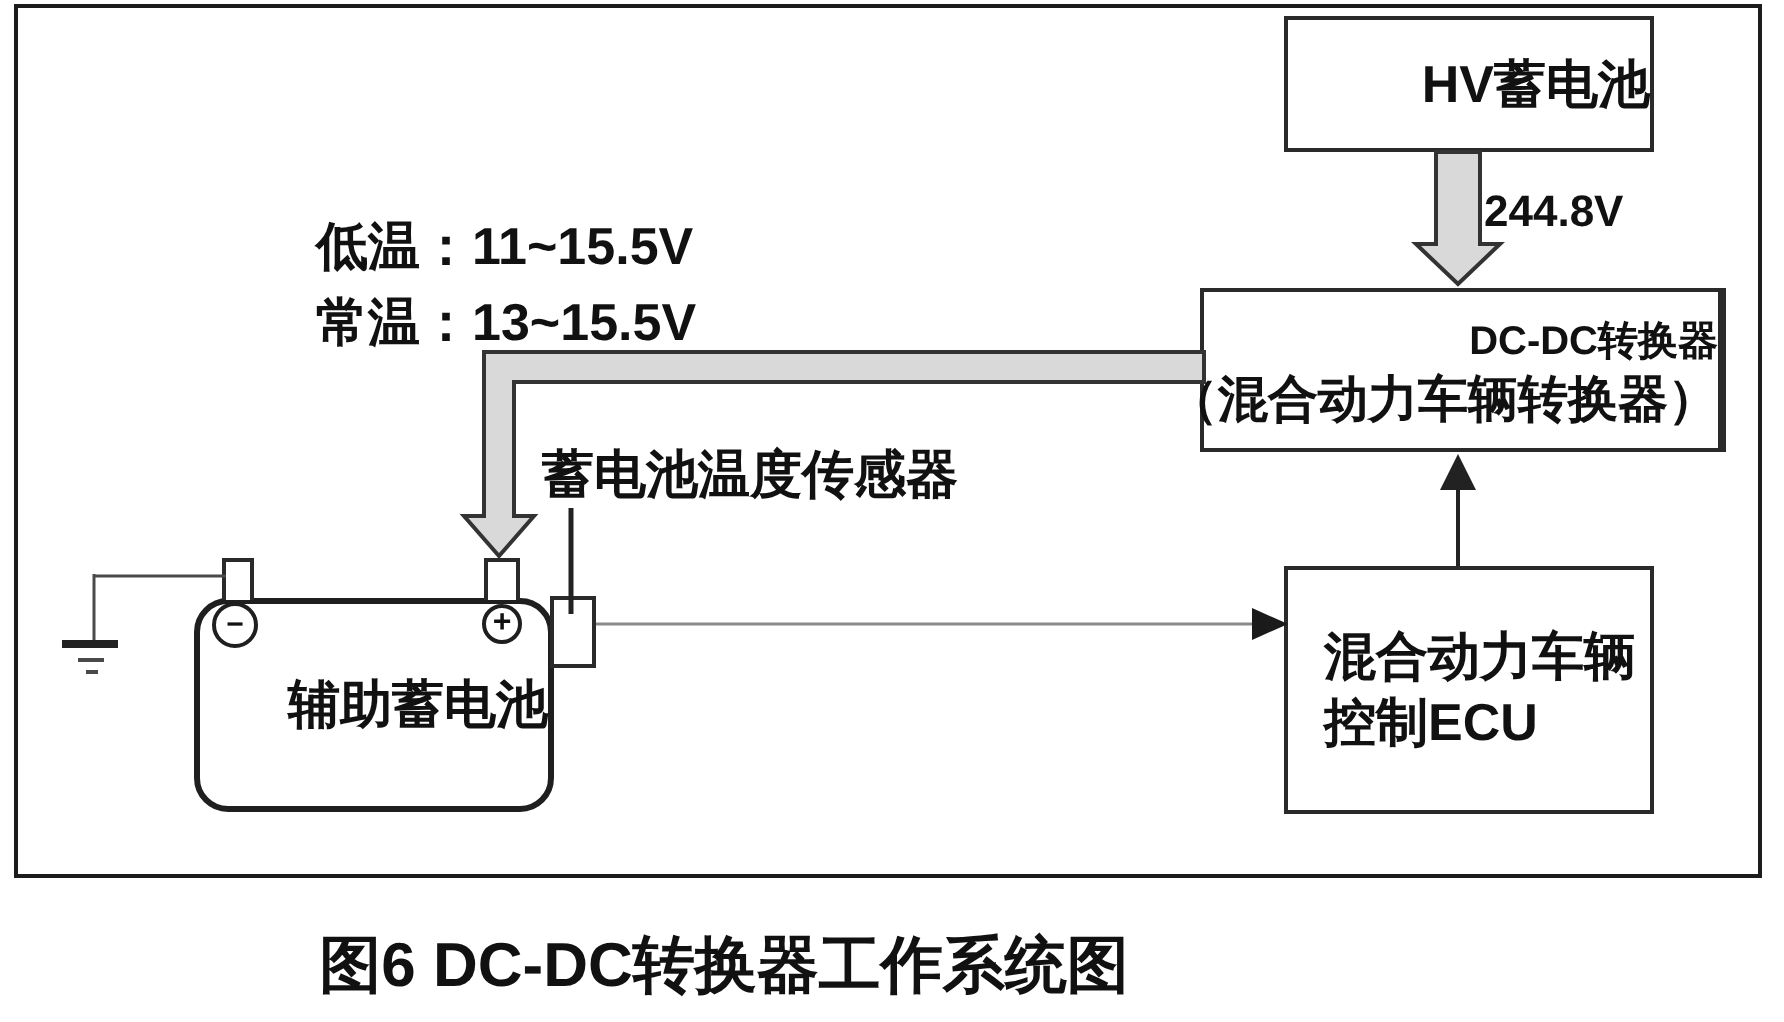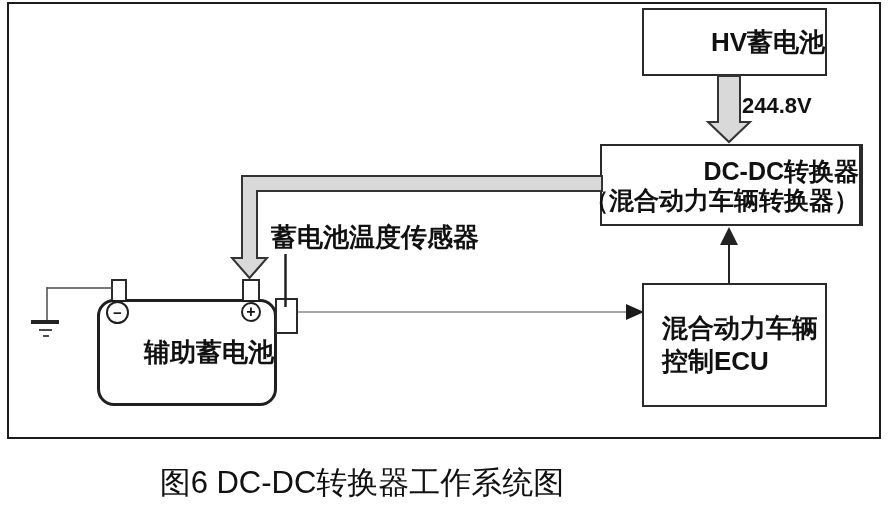--- a/index.html
+++ b/index.html
@@ -30,21 +30,21 @@
     display: flex;
     flex-direction: column;
     align-items: flex-end;
     justify-content: center;
     z-index: 2;
     font-weight: bold;
     white-space: nowrap;
   }
   .hv-box    { left: 642px; top: 8px;   width: 185px; height: 68px;  font-size: 26px; }
   .dcdc-box  { left: 600px; top: 144px; width: 263px; height: 82px;  border-right-width: 4px; }
-  .dcdc-line1 { font-size: 25px; line-height: 30px; margin-left: 20px; }
+  .dcdc-line1 { font-size: 20px; line-height: 30px; margin-left: 20px; }
   .dcdc-line2 { font-size: 25px; line-height: 28px; }
   .ecu-box   { left: 642px; top: 283px; width: 185px; height: 124px; align-items: flex-start; padding-left: 18px; }
   .ecu-box div { font-size: 26px; line-height: 33px; }
   .battery-box {
     left: 97px; top: 299px; width: 180px; height: 107px;
     border-width: 3px; border-color: #1f1f1f;
     font-size: 26px;
     border-radius: 17px;
   }
   .post {
@@ -86,21 +86,21 @@
   }
   .voltage-notes { left: 158px; top: 104px; font-size: 26px; line-height: 38px; }
   .hv-voltage    { left: 742px; top: 91px;  font-size: 22px; line-height: 30px; }
   .sensor-label  { left: 271px; top: 222px; font-size: 26px; line-height: 30px; }
   .caption {
     position: absolute;
     left: 0; top: 463px; width: 724px;
     text-align: center;
     font-size: 31px;
     line-height: 40px;
-    font-weight: normal;
+    font-weight: bold;
     z-index: 5;
   }
   .overlay {
     position: absolute;
     left: 0; top: 0;
     z-index: 4;
     pointer-events: none;
   }
 </style>
 </head>
@@ -131,20 +131,24 @@
   <div class="post post-right"></div>
   <div class="terminal terminal-neg">
     <span>−</span>
   </div>
   <div class="terminal terminal-pos">
     <span>+</span>
   </div>
 
   <div class="sensor-box"></div>
 
+  <div class="float-label voltage-notes">
+    <div>低温：11~15.5V</div>
+    <div>常温：13~15.5V</div>
+  </div>
   <div class="float-label hv-voltage">244.8V</div>
   <div class="float-label sensor-label">蓄电池温度传感器</div>
 
   <svg class="overlay" width="892" height="511" viewBox="0 0 892 511">
 
     <polygon points="718,76 740,76 740,122 750,122 729,142 708,122 718,122" fill="#d9d9d9" stroke="#333333" stroke-width="2"></polygon>
 
     <polygon points="602,176 242,176 242,258 232,258 249.5,278 267,258 257,258 257,191 602,191" fill="#d9d9d9" stroke="#333333" stroke-width="2"></polygon>
 
     <line x1="729" y1="283" x2="729" y2="242" stroke="#222222" stroke-width="2"></line>

